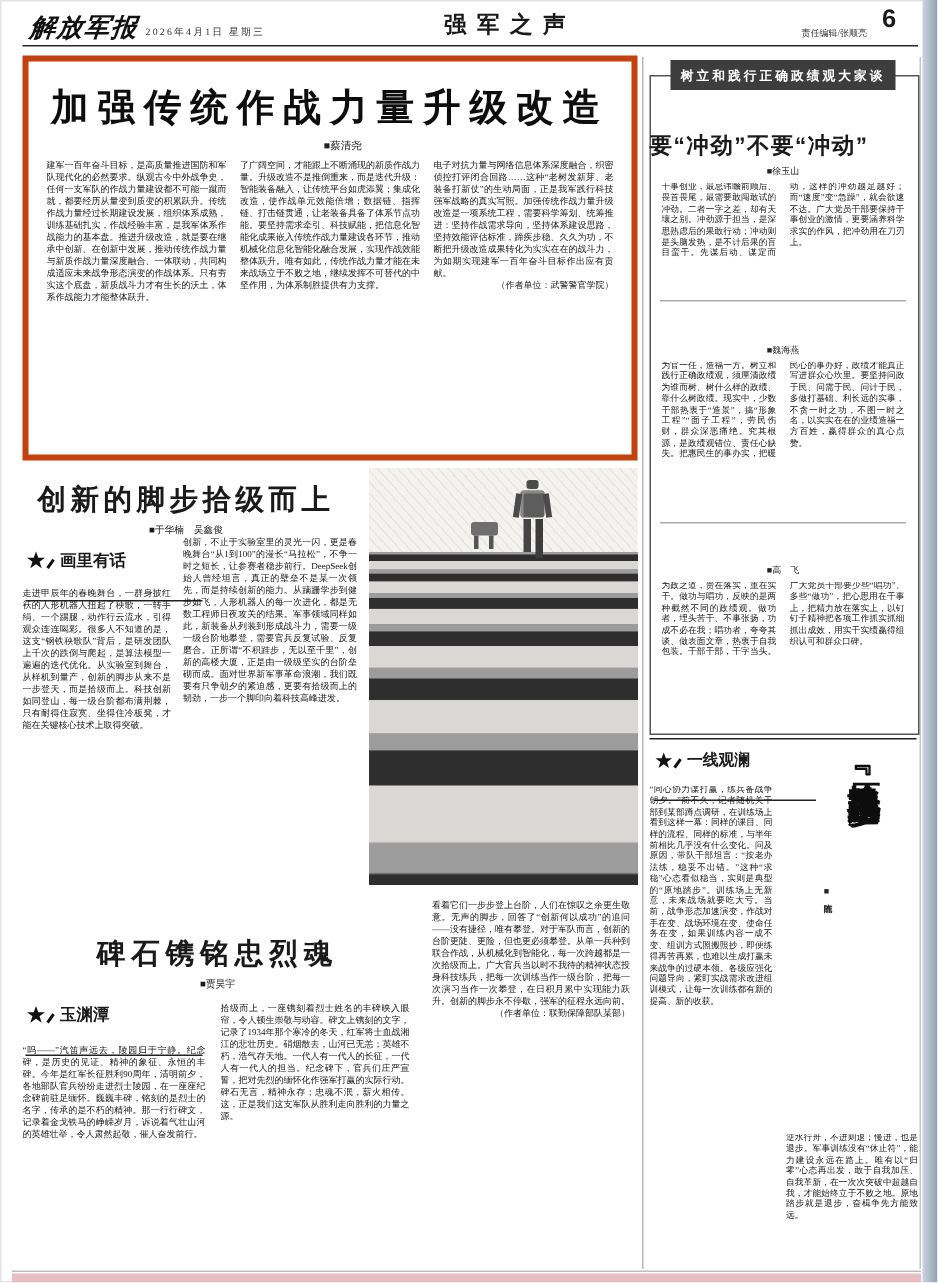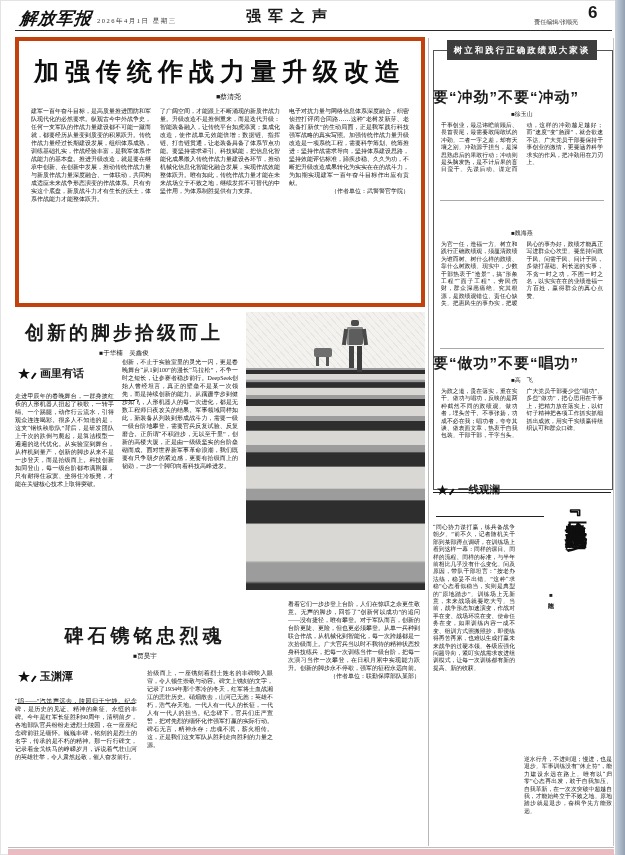--- a/index.html
+++ b/index.html
@@ -9,21 +9,21 @@
   .abs{position:absolute;}
   .sans{font-family:"Liberation Sans","DejaVu Sans",sans-serif;}
   .jtxt{font-size:6px;line-height:8px;text-align:justify;overflow:hidden;color:#151515;
         text-justify:inter-character;}
   .small-jtxt{font-size:5.8px;line-height:7.4px;text-align:justify;overflow:hidden;color:#151515;}
 
   
   .masthead{left:20px;top:7px;font-style:italic;font-weight:bold;font-size:17px;
             letter-spacing:1px;transform:skewX(-6deg);color:#111;}
   .hdate{left:97px;top:17px;font-size:6.5px;letter-spacing:1.5px;color:#333;}
-  .hsection{left:246px;top:7px;width:124px;text-align:left;font-weight:bold;font-size:15px;letter-spacing:7px;}
+  .hsection{left:260px;top:7px;width:124px;text-align:right;font-weight:bold;font-size:15px;letter-spacing:7px;}
   .heditor{left:490px;top:18px;width:88px;text-align:right;font-size:6px;color:#333;}
   .hpage{left:588px;top:3px;font-size:17px;font-weight:bold;}
   .hrule{left:15px;top:30px;width:597px;border-top:1.5px solid #2a2a2a;}
 
   
   .lead-box{left:15px;top:37px;width:402px;height:262px;border:4px solid #c2410c;}
   .lead-headline{left:0;right:0;top:14px;text-align:center;font-size:25px;font-weight:bold;letter-spacing:6px;color:#0d0d0d;}
   .lead-author{left:17px;right:0;top:51px;text-align:center;font-size:7px;color:#222;}
   .lead-cols{left:12px;right:12px;top:66px;bottom:8px;display:flex;gap:9px;}
   .lead-col{flex:1;}
@@ -94,21 +94,21 @@
   .rr-hline2{left:440px;top:348px;width:164px;border-top:0.5px solid #aaa;}
   .series-box{left:447px;top:40px;width:150px;height:20px;background:#3d3d3d;color:#fff;
       font-size:8.5px;font-weight:bold;letter-spacing:2px;text-align:center;line-height:20px;}
   .rrh{left:433px;width:146px;text-align:center;font-size:15px;font-weight:bold;letter-spacing:1px;}
   .rra{left:433px;width:178px;text-align:center;font-size:6px;color:#222;}
   .rrb{left:441px;width:162px;column-count:2;column-gap:9px;}
   .rrh1{top:88px;}  .rra1{top:110px;}  .rrb1{top:122px;height:74px;}
   .rrh2{top:207px;} .rra2{top:229px;}  .rrb2{top:241px;height:102px;}
   .rrh3{top:354px;} .rra3{top:376px;}  .rrb3{top:388px;height:96px;}
   .rr-div{left:433px;top:492px;width:178px;border-top:1.5px solid #222;}
-  .badge-gd{left:436px;top:483px;width:108px;font-size:10.5px;}
+  .badge-gd{left:436px;top:500px;width:108px;font-size:10.5px;}
   .gd-left{left:433px;top:524px;width:82px;height:318px;}
   .gd-vert{left:561px;top:503px;height:244px;writing-mode:vertical-rl;font-size:22px;font-weight:bold;
            letter-spacing:1px;font-family:"Liberation Serif",serif;color:#0e0e0e;}
   .gd-vauthor{left:546px;top:592px;height:60px;writing-mode:vertical-rl;font-size:6px;color:#222;}
   .gd-lower{left:524px;top:756px;width:88px;height:88px;}
 
   
   .edge-strip{left:615px;top:0;width:10px;height:855px;background:linear-gradient(to right,#ccd4dd,#90a0b2);}
   .bottom-line{left:8px;top:847px;width:606px;border-top:1px solid #bdbdbd;}
   .bottom-strip{left:8px;top:849px;width:606px;height:6px;background:#e8bcc0;}
@@ -201,21 +201,20 @@
   <div class="abs rr-hline2"></div>
   <div class="abs series-box sans">树立和践行正确政绩观大家谈</div>
 
   <div class="abs rrh rrh1 sans">要“冲劲”不要“冲动”</div>
   <div class="abs rra rra1">■徐玉山</div>
   <div class="abs rrb rrb1 small-jtxt">干事创业，最忌讳瞻前顾后、畏首畏尾，最需要敢闯敢试的冲劲。二者一字之差，却有天壤之别。冲劲源于担当，是深思熟虑后的果敢行动；冲动则是头脑发热，是不计后果的盲目蛮干。先谋后动、谋定而动，这样的冲劲越足越好；而“速度”变“急躁”，就会欲速不达。广大党员干部要保持干事创业的激情，更要涵养科学求实的作风，把冲劲用在刀刃上。</div>
 
   <div class="abs rra rra2">■魏海燕</div>
   <div class="abs rrb rrb2 small-jtxt">为官一任，造福一方。树立和践行正确政绩观，须厘清政绩为谁而树、树什么样的政绩、靠什么树政绩。现实中，少数干部热衷于“造景”，搞“形象工程”“面子工程”，劳民伤财，群众深恶痛绝。究其根源，是政绩观错位、责任心缺失。把惠民生的事办实，把暖民心的事办好，政绩才能真正写进群众心坎里。要坚持问政于民、问需于民、问计于民，多做打基础、利长远的实事，不贪一时之功，不图一时之名，以实实在在的业绩造福一方百姓，赢得群众的真心点赞。</div>
 
-  <div class="abs rrh rrh3 sans">要“做功”不要“唱功”</div>
   <div class="abs rra rra3">■高　飞</div>
   <div class="abs rrb rrb3 small-jtxt">为政之道，贵在落实，重在实干。做功与唱功，反映的是两种截然不同的政绩观。做功者，埋头苦干、不事张扬，功成不必在我；唱功者，夸夸其谈、做表面文章，热衷于自我包装。干部干部，干字当头。广大党员干部要少些“唱功”、多些“做功”，把心思用在干事上，把精力放在落实上，以钉钉子精神把各项工作抓实抓细抓出成效，用实干实绩赢得组织认可和群众口碑。</div>
 
   <div class="abs rr-div"></div>
   <div class="abs badge badge-gd sans">
     <svg width="13" height="13" viewBox="0 0 20 20">
         <path d="M10 1 L12.2 7 L18.5 7 L13.4 10.8 L15.4 17 L10 13.2 L4.6 17 L6.6 10.8 L1.5 7 L7.8 7 Z" fill="#111"></path>
       </svg>
     <span class="slash"></span>
     <span>一线观澜</span>

